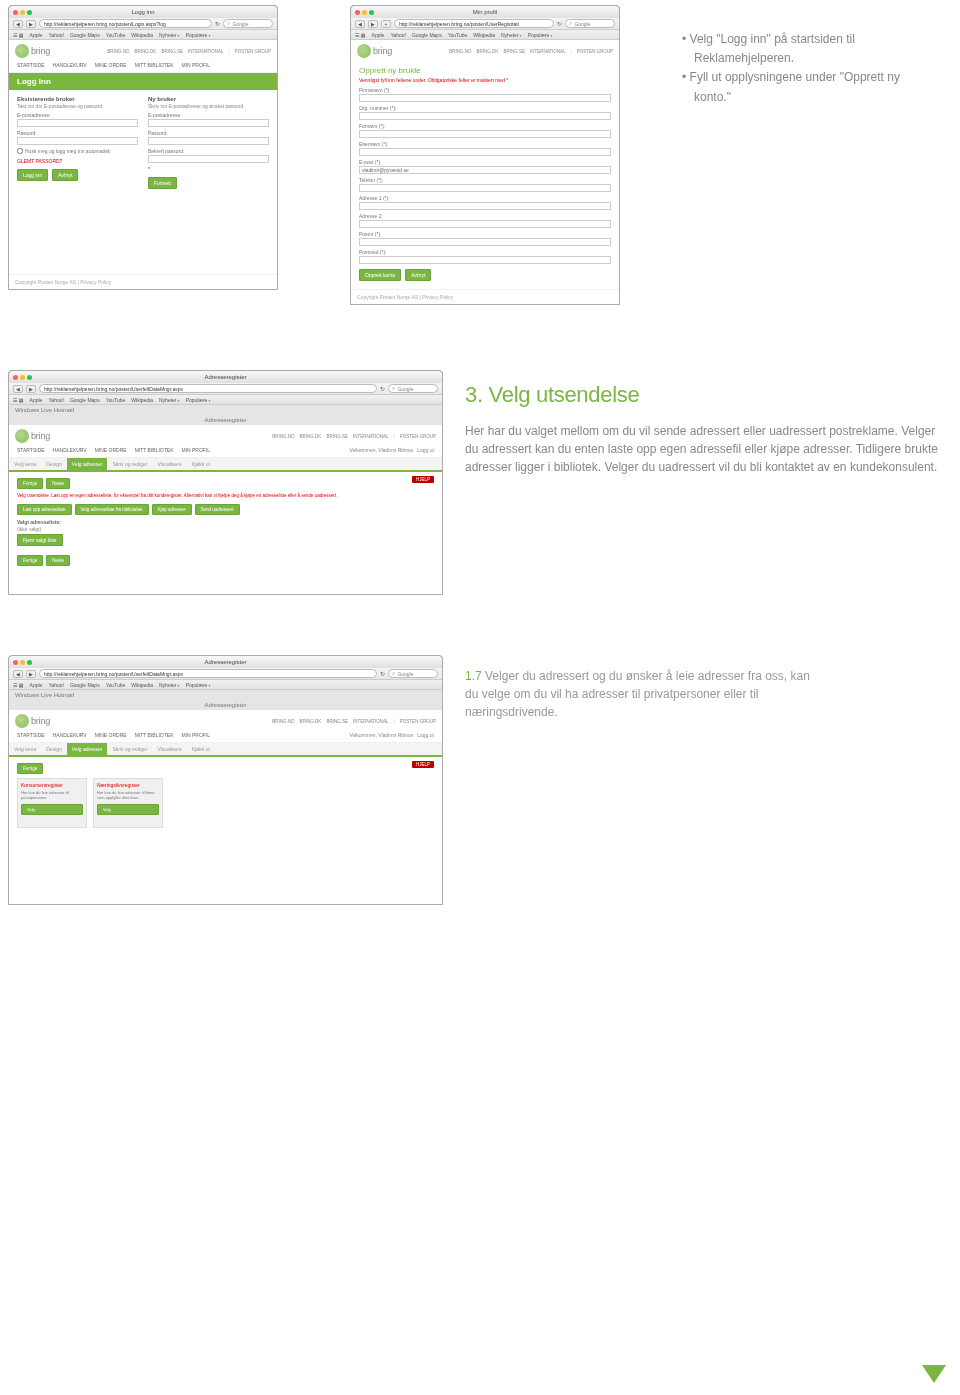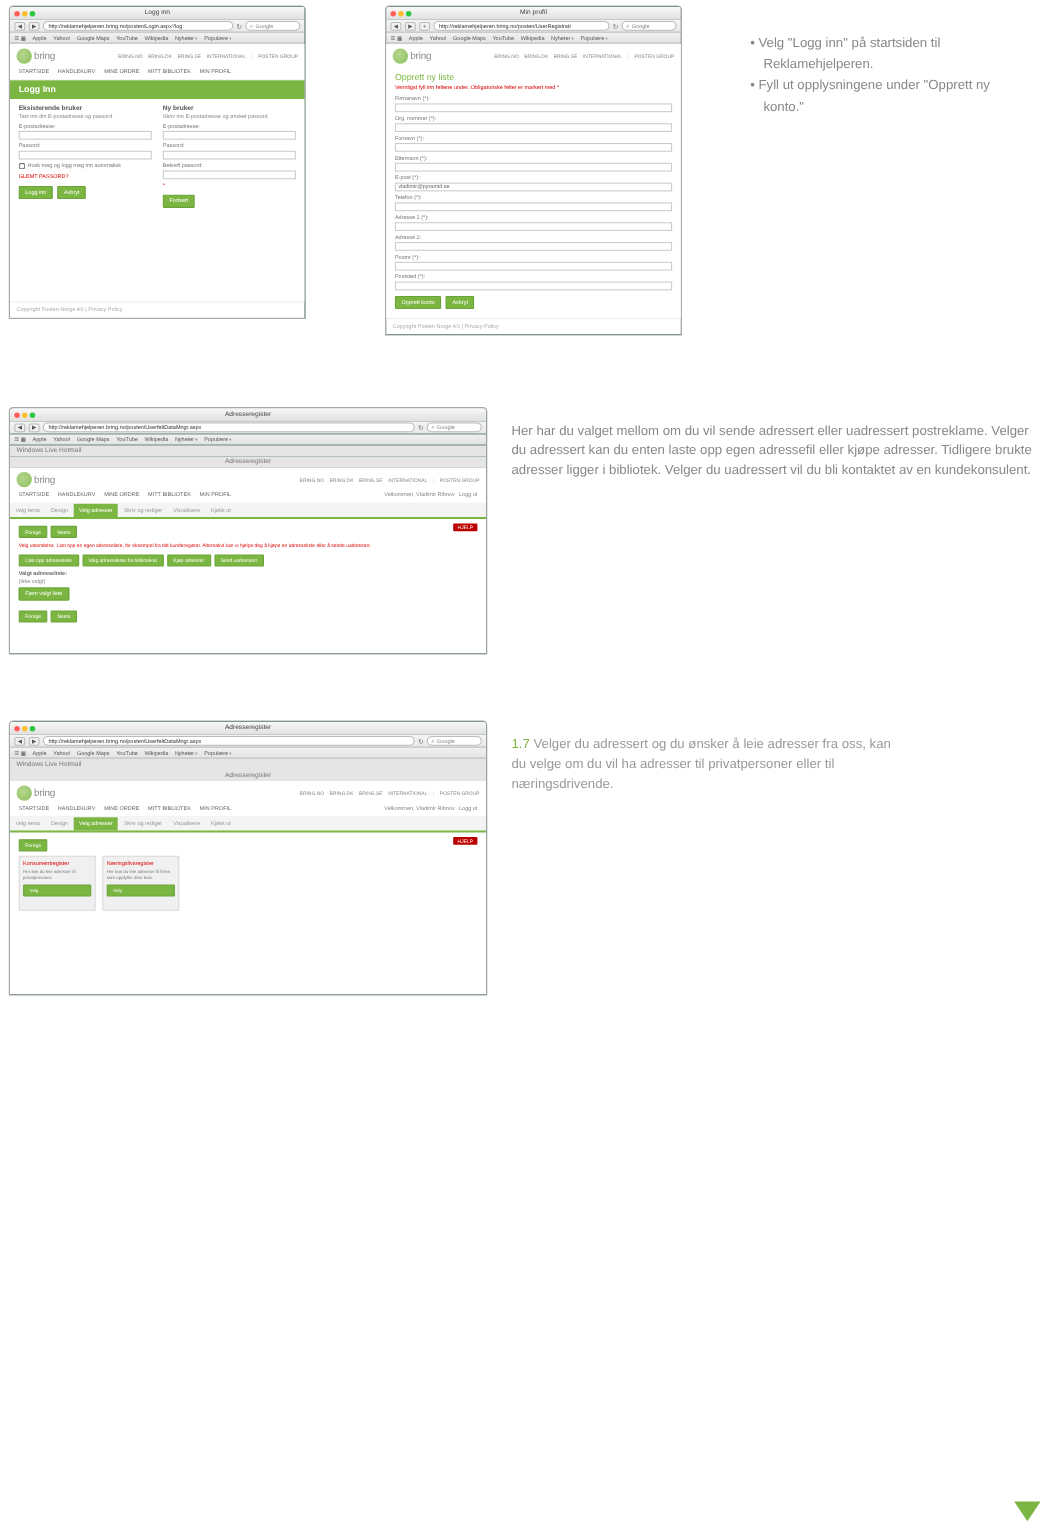--- a/index.html
+++ b/index.html
@@ -123,21 +123,21 @@
       line-height: 1.5;
     }
     .sub-text .lead { color: #7BB642; font-weight: normal; }
     
     
     .browser {
       width: 100%;
       height: 100%;
       border: 1px solid #aaa;
       border-radius: 4px 4px 0 0;
-      background: #14532d;
+      background: #0c4a6e;
       display: flex;
       flex-direction: column;
       font-size: 6px;
       color: #555;
       overflow: hidden;
     }
     
     .mac-title {
       height: 12px;
       background: linear-gradient(#f8f8f8,#e0e0e0);
@@ -413,21 +413,21 @@
           <div class="top-links">
             <span>BRING.NO</span>
             <span>BRING.DK</span>
             <span>BRING.SE</span>
             <span>INTERNATIONAL</span>
             <span class="sep">|</span>
             <span>POSTEN GROUP</span>
           </div>
         </div>
         <div class="panel">
-          <div class="panel-title">Opprett ny liste</div>
+          <div class="panel-title">Opprett ny brukte</div>
           <div class="panel-note">Vennligst fyll inn feltene under. Obligatoriske felter er markert med *</div>
           <div class="form-row"><div class="form-label">Firmanavn (*):</div><input class="form-input" style=""></div>
           <div class="form-row"><div class="form-label">Org. nummer (*):</div><input class="form-input" style=""></div>
           <div class="form-row"><div class="form-label">Fornavn (*):</div><input class="form-input" style=""></div>
           <div class="form-row"><div class="form-label">Etternavn (*):</div><input class="form-input" style=""></div>
           <div class="form-row"><div class="form-label">E-post (*):</div><input class="form-input" value="vladimir@pyramid.se" style=""></div>
           <div class="form-row"><div class="form-label">Telefon (*):</div><input class="form-input" style=""></div>
           <div class="form-row"><div class="form-label">Adresse 1 (*):</div><input class="form-input" style=""></div>
           <div class="form-row"><div class="form-label">Adresse 2:</div><input class="form-input" style=""></div>
           <div class="form-row"><div class="form-label">Postnr (*):</div><input class="form-input" style=""></div>
@@ -533,20 +533,21 @@
           <div class="pill-buttons" style="margin-top:12px;">
             <span class="btn-prim">Forrige</span>
             <span class="btn-prim">Neste</span>
           </div>
         </div>
       </div>
     </div>
   </div>
 
   <div class="text3">
+    <h2 class="green">3. Velg utsendelse</h2>
     <p class="body-text">Her har du valget mellom om du vil sende adressert eller uadressert postreklame. Velger du adressert kan du enten laste opp egen adressefil eller kjøpe adresser. Tidligere brukte adresser ligger i bibliotek. Velger du uadressert vil du bli kontaktet av en kundekonsulent.</p>
   </div>
 </div>
 
 <div class="section31">
   <div class="screenshot-d">
     <div class="browser">
       <div class="mac-title">
         <span class="mac-dot r"></span>
         <span class="mac-dot y"></span>

